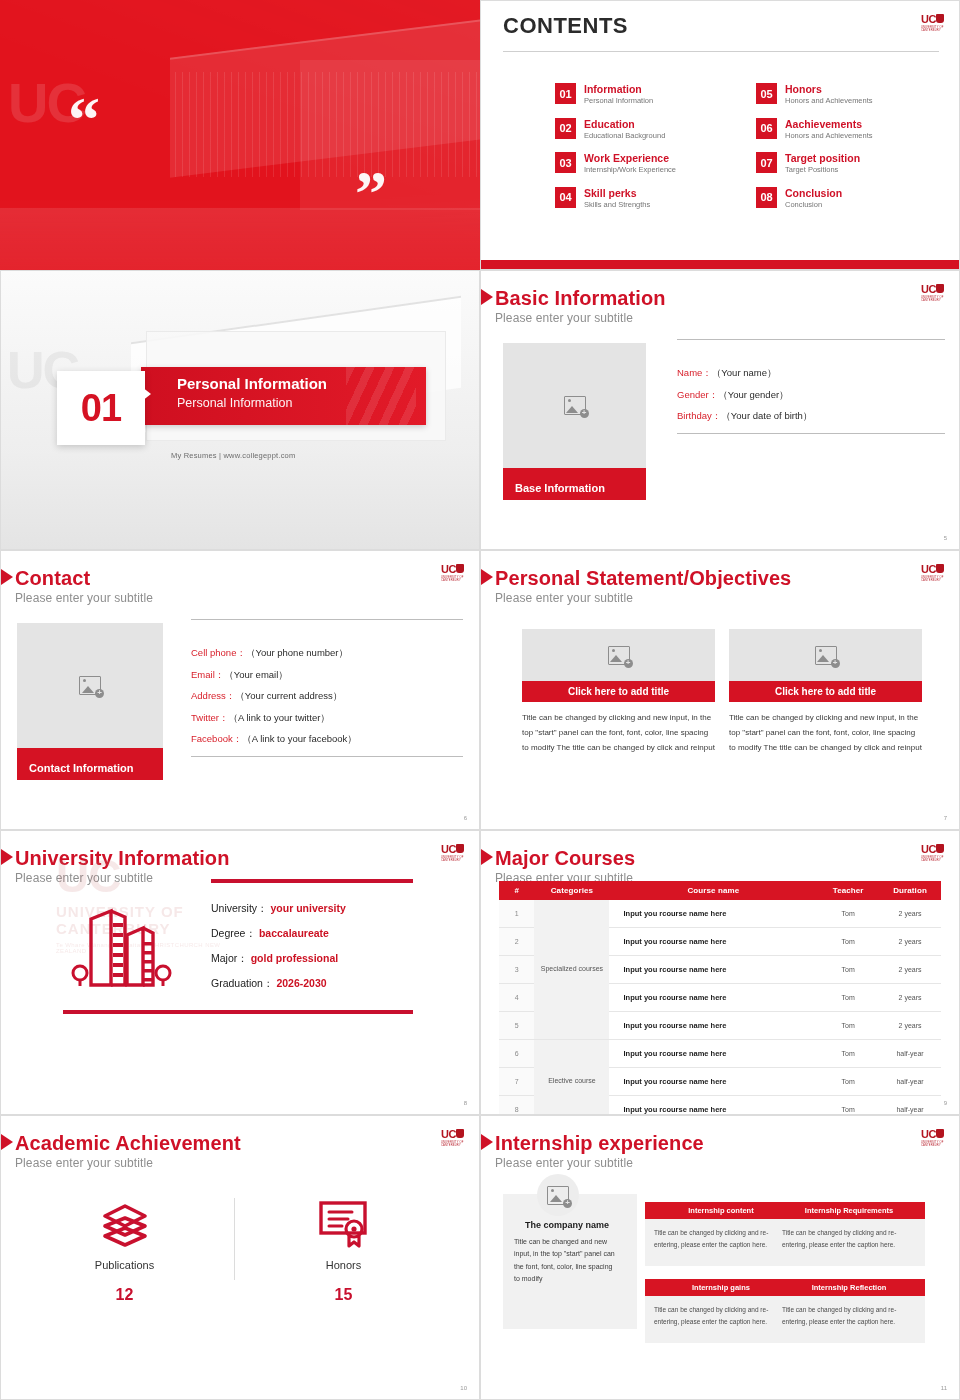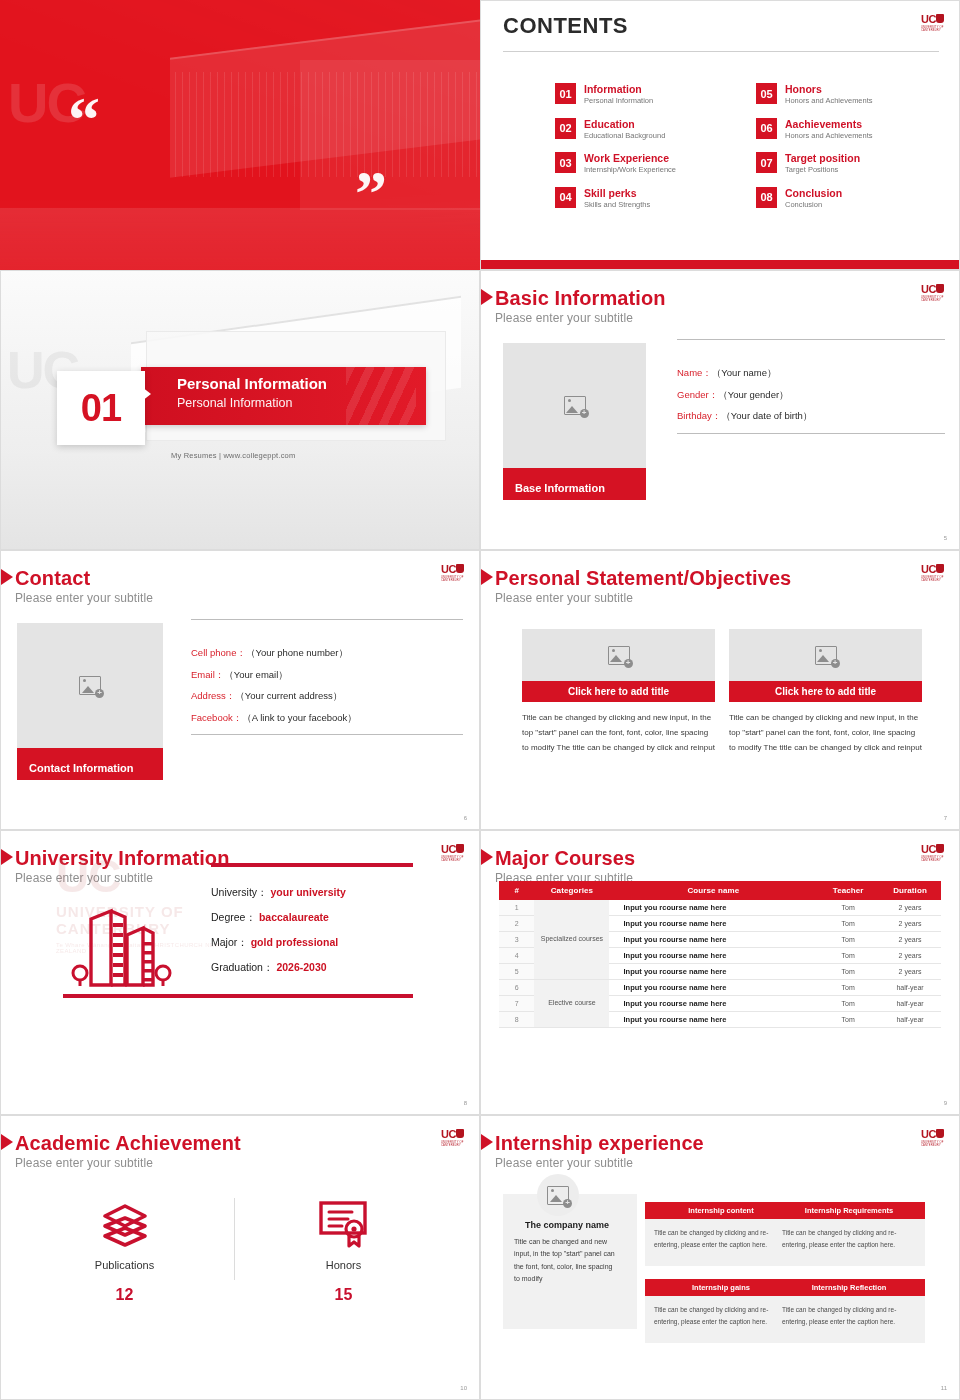--- a/index.html
+++ b/index.html
@@ -218,35 +218,35 @@
   }
 
   
   .uni-watermark {
     position:absolute; left:55px; top:22px; width:175px; height:128px;
     color:rgba(200,120,120,.17); pointer-events:none;
   }
   .uni-watermark .w1 { font-size:46px; font-weight:bold; letter-spacing:-1px; line-height:1;}
   .uni-watermark .w2 { font-size:15px; font-weight:bold; letter-spacing:1px; line-height:1.15; margin-top:4px;}
   .uni-watermark .w3 { font-size:6px; letter-spacing:.4px; margin-top:4px;}
-  .uni-lines { position:absolute; left:62px; top:32px; width:350px; }
+  .uni-lines { position:absolute; left:62px; top:48px; width:350px; }
   .uni-lines .topbar { height:4px; background:#c8102e; margin-left:148px; }
   .uni-lines .botbar { height:4px; background:#c8102e; }
   .uni-fields { margin-left:148px; padding:13px 0 14px 0; }
   .uni-fields .row { font-size:10.5px; line-height:25px; color:#222; }
   .uni-fields .row b { color:#cc1122; }
 
   
   .tbl { position:absolute; left:18px; top:50px; width:442px; border-collapse:collapse; }
   .tbl th {
     background:#d71423; color:#fff; font-size:8px; font-weight:bold;
     padding:5px 2px; text-align:center; letter-spacing:.1px;
   }
   .tbl td {
-    font-size:7px; padding:3px 2px; text-align:center;
+    font-size:7px; padding:9px 2px; text-align:center;
     border-bottom:1px solid #e6e6e6; color:#555;
   }
   .tbl td.cat { background:#f2f2f2; color:#555; font-size:7px; line-height:1.25; }
   .tbl td.cname { text-align:left; padding-left:14px; font-weight:bold; color:#1b1b1b; font-size:7.5px;}
   .tbl td.idx { color:#8a8a8a; background:#fafafa; }
 
   
   .ach-row { position:absolute; left:14px; top:70px; width:438px; display:flex; }
   .ach-col { flex:1; text-align:center; position:relative; padding:0 6px; }
   .ach-col + .ach-col::before {
@@ -459,20 +459,21 @@
       </div>
       <div class="ph-cap">Contact Information</div>
     </div>
 
     <div class="info-wrap" style="left:190px;top:68px;width:272px;">
       <div class="info-rule"></div>
       <div id="contact-fields" style="padding:22px 0 6px 0;">
           <div class="info-line"><span class="k">Cell phone：</span><span class="v">（Your phone number）</span></div>
           <div class="info-line"><span class="k">Email：</span><span class="v">（Your email）</span></div>
           <div class="info-line"><span class="k">Address：</span><span class="v">（Your current address）</span></div>
+          <div class="info-line"><span class="k">Twitter：</span><span class="v">（A link to your twitter）</span></div>
           <div class="info-line"><span class="k">Facebook：</span><span class="v">（A link to your facebook）</span></div>
         </div>
       <div class="info-rule"></div>
     </div>
     <div class="pageno">6</div>
   </div>
 
   <div class="slide">
     <div class="slide-head">
       <div class="arrow-mark"></div>

